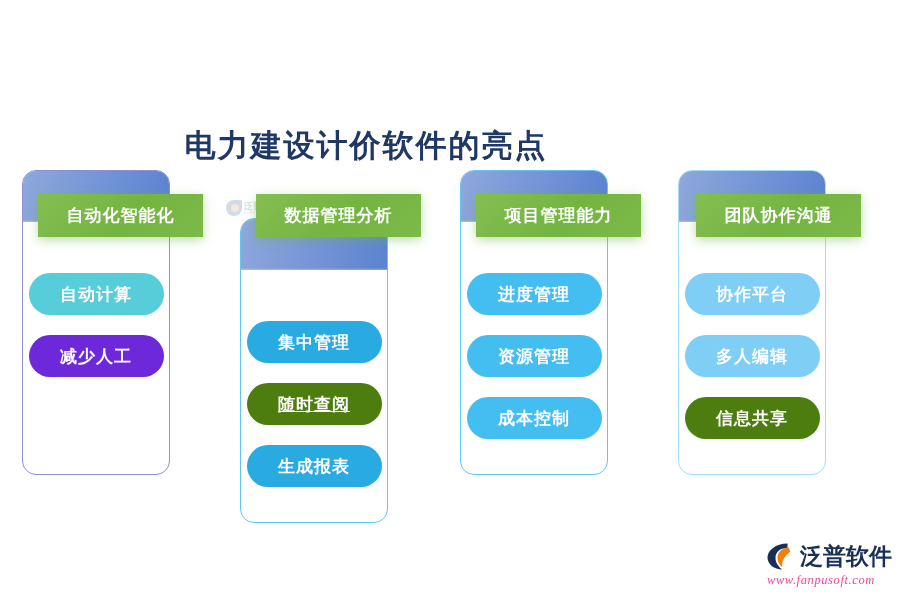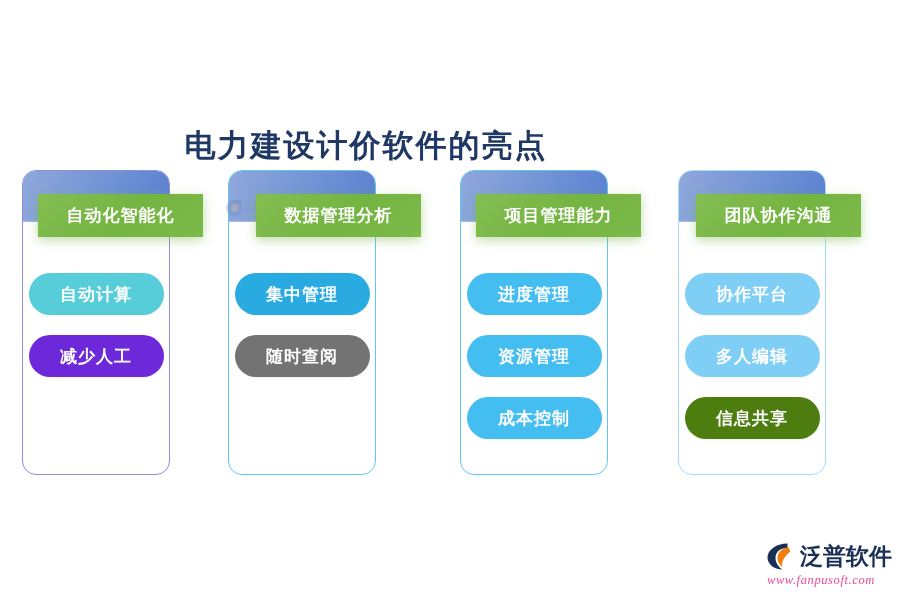--- a/index.html
+++ b/index.html
@@ -214,25 +214,26 @@
   <div id="page-title">电力建设计价软件的亮点</div>
 
   <div class="card" style="left: 22px; border-color: rgb(143, 143, 214);">
     <div class="card-band" style="background: linear-gradient(100deg, rgb(143, 168, 220) 0%, rgb(91, 130, 208) 100%);"></div>
     <div class="card-body">
       <div class="pill" style="background: rgb(86, 205, 216);">自动计算</div>
       <div class="pill" style="background: #6d28d9;">减少人工</div>
     </div>
   </div>
 
-  <div class="card" style="left: 228px; border-color: rgb(94, 200, 240);">
+  <div class="card" style="left: 240px; border-color: rgb(94, 200, 240); margin-top: 48px;">
     <div class="card-band" style="background: linear-gradient(100deg, rgb(143, 168, 220) 0%, rgb(91, 130, 208) 100%);"></div>
     <div class="card-body">
       <div class="pill" style="background: rgb(41, 171, 226);">集中管理</div>
-      <div class="pill" style="background: #737373;">随时查阅</div>
+      <div class="pill" style="background: #4d7c0f; text-decoration: underline;">随时查阅</div>
+      <div class="pill" style="background: rgb(41, 171, 226);">生成报表</div>
     </div>
   </div>
 
   <div class="card" style="left: 460px; border-color: rgb(98, 198, 242);">
     <div class="card-band" style="background: linear-gradient(100deg, rgb(143, 168, 220) 0%, rgb(91, 130, 208) 100%);"></div>
     <div class="card-body">
       <div class="pill" style="background: rgb(68, 189, 240);">进度管理</div>
       <div class="pill" style="background: rgb(68, 189, 240);">资源管理</div>
       <div class="pill" style="background: rgb(68, 189, 240);">成本控制</div>
     </div>

